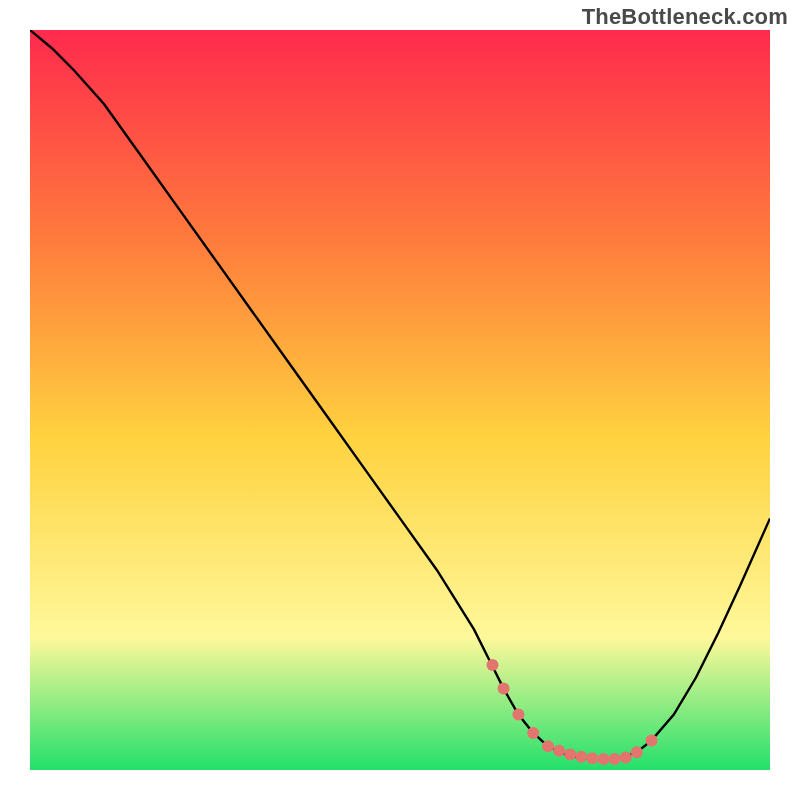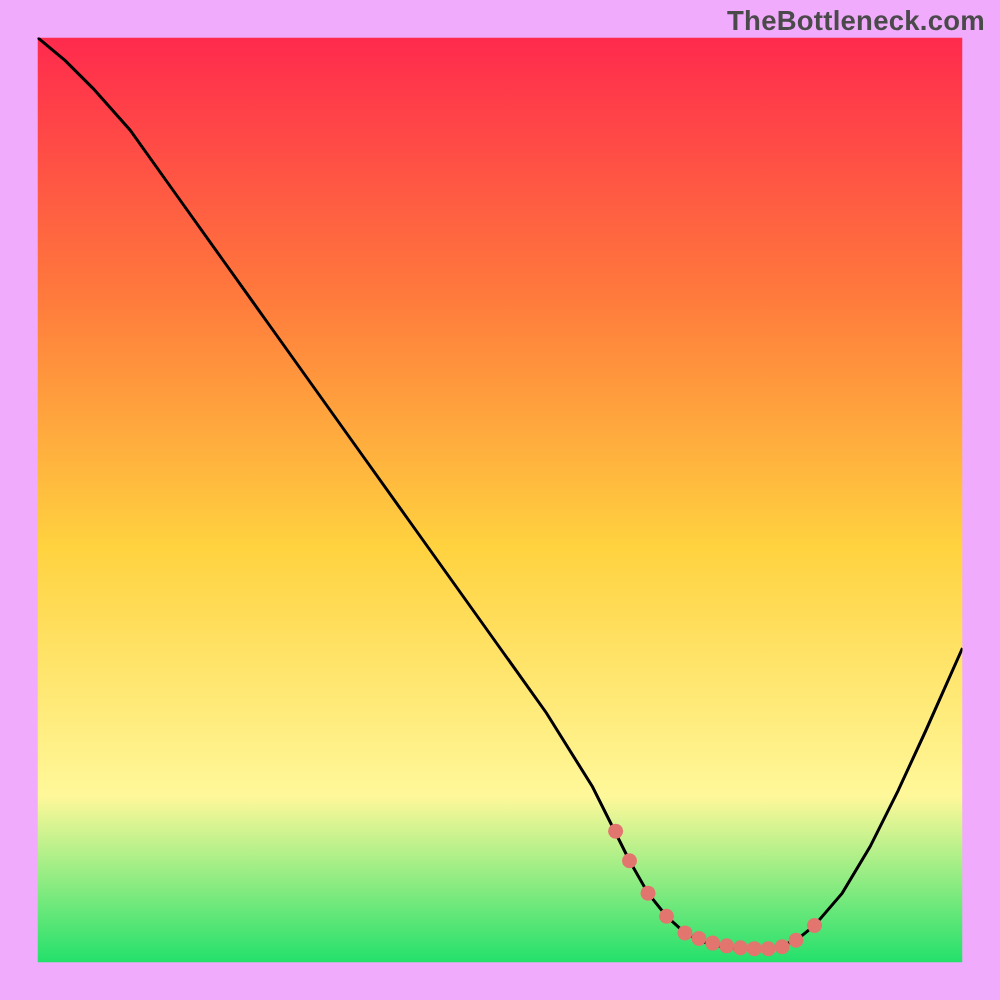--- a/index.html
+++ b/index.html
@@ -10,21 +10,21 @@
     background: #000;
     overflow: hidden;
     font-family: Arial, Helvetica, sans-serif;
   }
   .frame {
     position: absolute;
     left: 0;
     top: 0;
     width: 800px;
     height: 800px;
-    background: #f0abfc;
+    background: #ffffff;
   }
   .watermark {
     position: absolute;
     top: 4px;
     right: 12px;
     color: #4a4a4a;
     font-size: 22px;
     font-weight: 600;
     user-select: none;
     letter-spacing: 0.2px;

